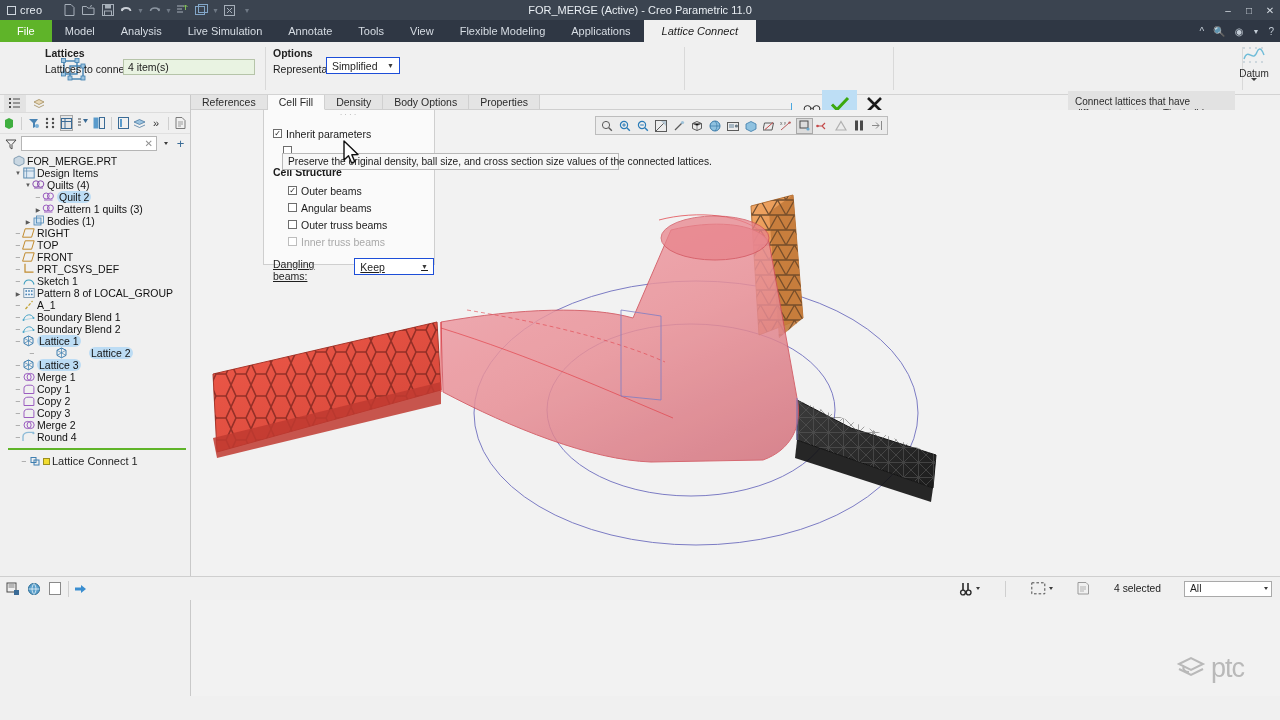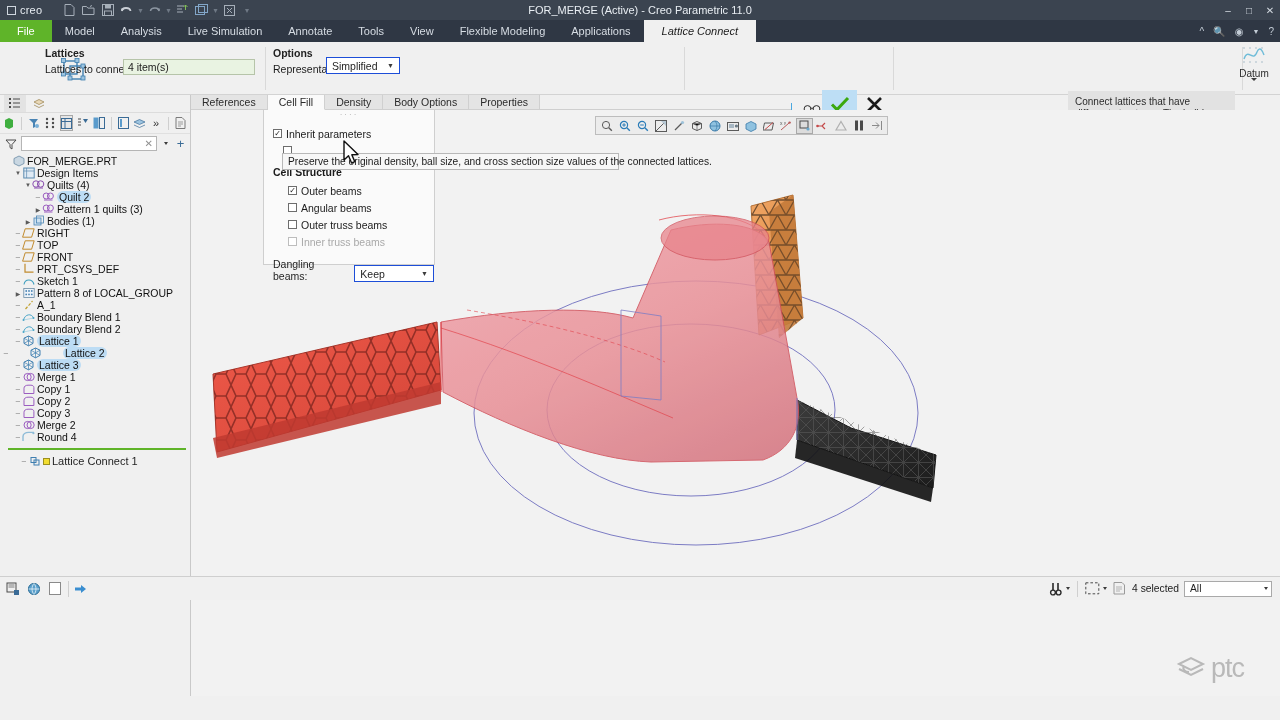--- a/index.html
+++ b/index.html
@@ -168,21 +168,21 @@
 
   
   .statusbar {
     position:absolute; left:0; bottom:0; width:1280px; height:24px;
     background:#f0f0f0; border-top:1px solid #cfcfcf;
     display:flex; align-items:center;
   }
   .sb-i { width:17px; height:17px; display:flex; align-items:center; justify-content:center; margin-left:4px; }
   .sb-vs { width:1px; height:16px; background:#cfcfcf; margin:0 5px; }
   .sb-msg { font-size:10.3px; color:#1b1b1b; white-space:nowrap; }
-  .sb-right { margin-left:auto; display:flex; align-items:center; gap:5px; padding-right:8px; }
+  .sb-right { margin-left:auto; display:flex; align-items:center; gap:23px; padding-right:8px; }
   .sb-sel { font-size:10.3px; color:#1b1b1b; }
   .sb-combo { width:88px; height:16px; border:1px solid #a9a9a9; background:#fff;
               display:flex; align-items:center; justify-content:space-between;
               font-size:10.3px; padding:0 3px 0 5px; }
   .caret { width:0;height:0;border-left:3px solid transparent;border-right:3px solid transparent;
            border-top:3.5px solid #3b3b3b; }
   .caret.sm { border-left-width:2.5px; border-right-width:2.5px; border-top-width:3px; }
 </style>
 </head>
 <body>
@@ -646,21 +646,21 @@
         <div class="trow" style="padding-left: 14px;">
           <span class="tw">─</span>
           <span class="ticn">
             <svg width="13" height="12" viewBox="0 0 13 12">
               <path d="M2 3.2L6.5 1l4.5 2.2v5.2L6.5 10.8 2 8.4z" fill="none" stroke="#3f7fb0" stroke-width="1"></path>
               <path d="M2 3.2L11 8.4M11 3.2L2 8.4M6.5 1v9.8" stroke="#3f7fb0" stroke-width="0.7"></path>
             </svg>
           </span>
           <span class="tlabel sel">Lattice 1</span>
         </div>
-        <div class="trow" style="padding-left: 2px; gap: 19px;">
+        <div class="trow" style="padding-left: 28px; gap: 19px;">
           <span class="tw">─</span>
           <span class="ticn">
             <svg width="13" height="12" viewBox="0 0 13 12">
               <path d="M2 3.2L6.5 1l4.5 2.2v5.2L6.5 10.8 2 8.4z" fill="none" stroke="#3f7fb0" stroke-width="1"></path>
               <path d="M2 3.2L11 8.4M11 3.2L2 8.4M6.5 1v9.8" stroke="#3f7fb0" stroke-width="0.7"></path>
             </svg>
           </span>
           <span class="tlabel sel">Lattice 2</span>
         </div>
         <div class="trow" style="padding-left: 14px;">
@@ -959,21 +959,21 @@
     </div>
     <div class="cbrow" style="margin:4px 0 0 24px;">
       <span class="cbx"></span>
       <span>Outer truss beams</span>
     </div>
     <div class="cbrow dim" style="margin:4px 0 0 24px;">
       <span class="cbx dim"></span>
       <span>Inner truss beams</span>
     </div>
 
-    <div style="display:flex;align-items:flex-end;gap:5px;margin:10px 0 0 9px;">
+    <div style="display:flex;align-items:flex-start;gap:5px;margin:10px 0 0 9px;text-decoration:underline;">
       <span style="font-size:10.5px;">Dangling beams:</span>
       <span class="combo" style="width:82px;">
         <span>Keep</span>
         <span class="arw">▼</span>
       </span>
     </div>
   </div>
 
   <div class="tooltip">Preserve the original density, ball size, and cross section size values of the connected lattices.</div>
 

